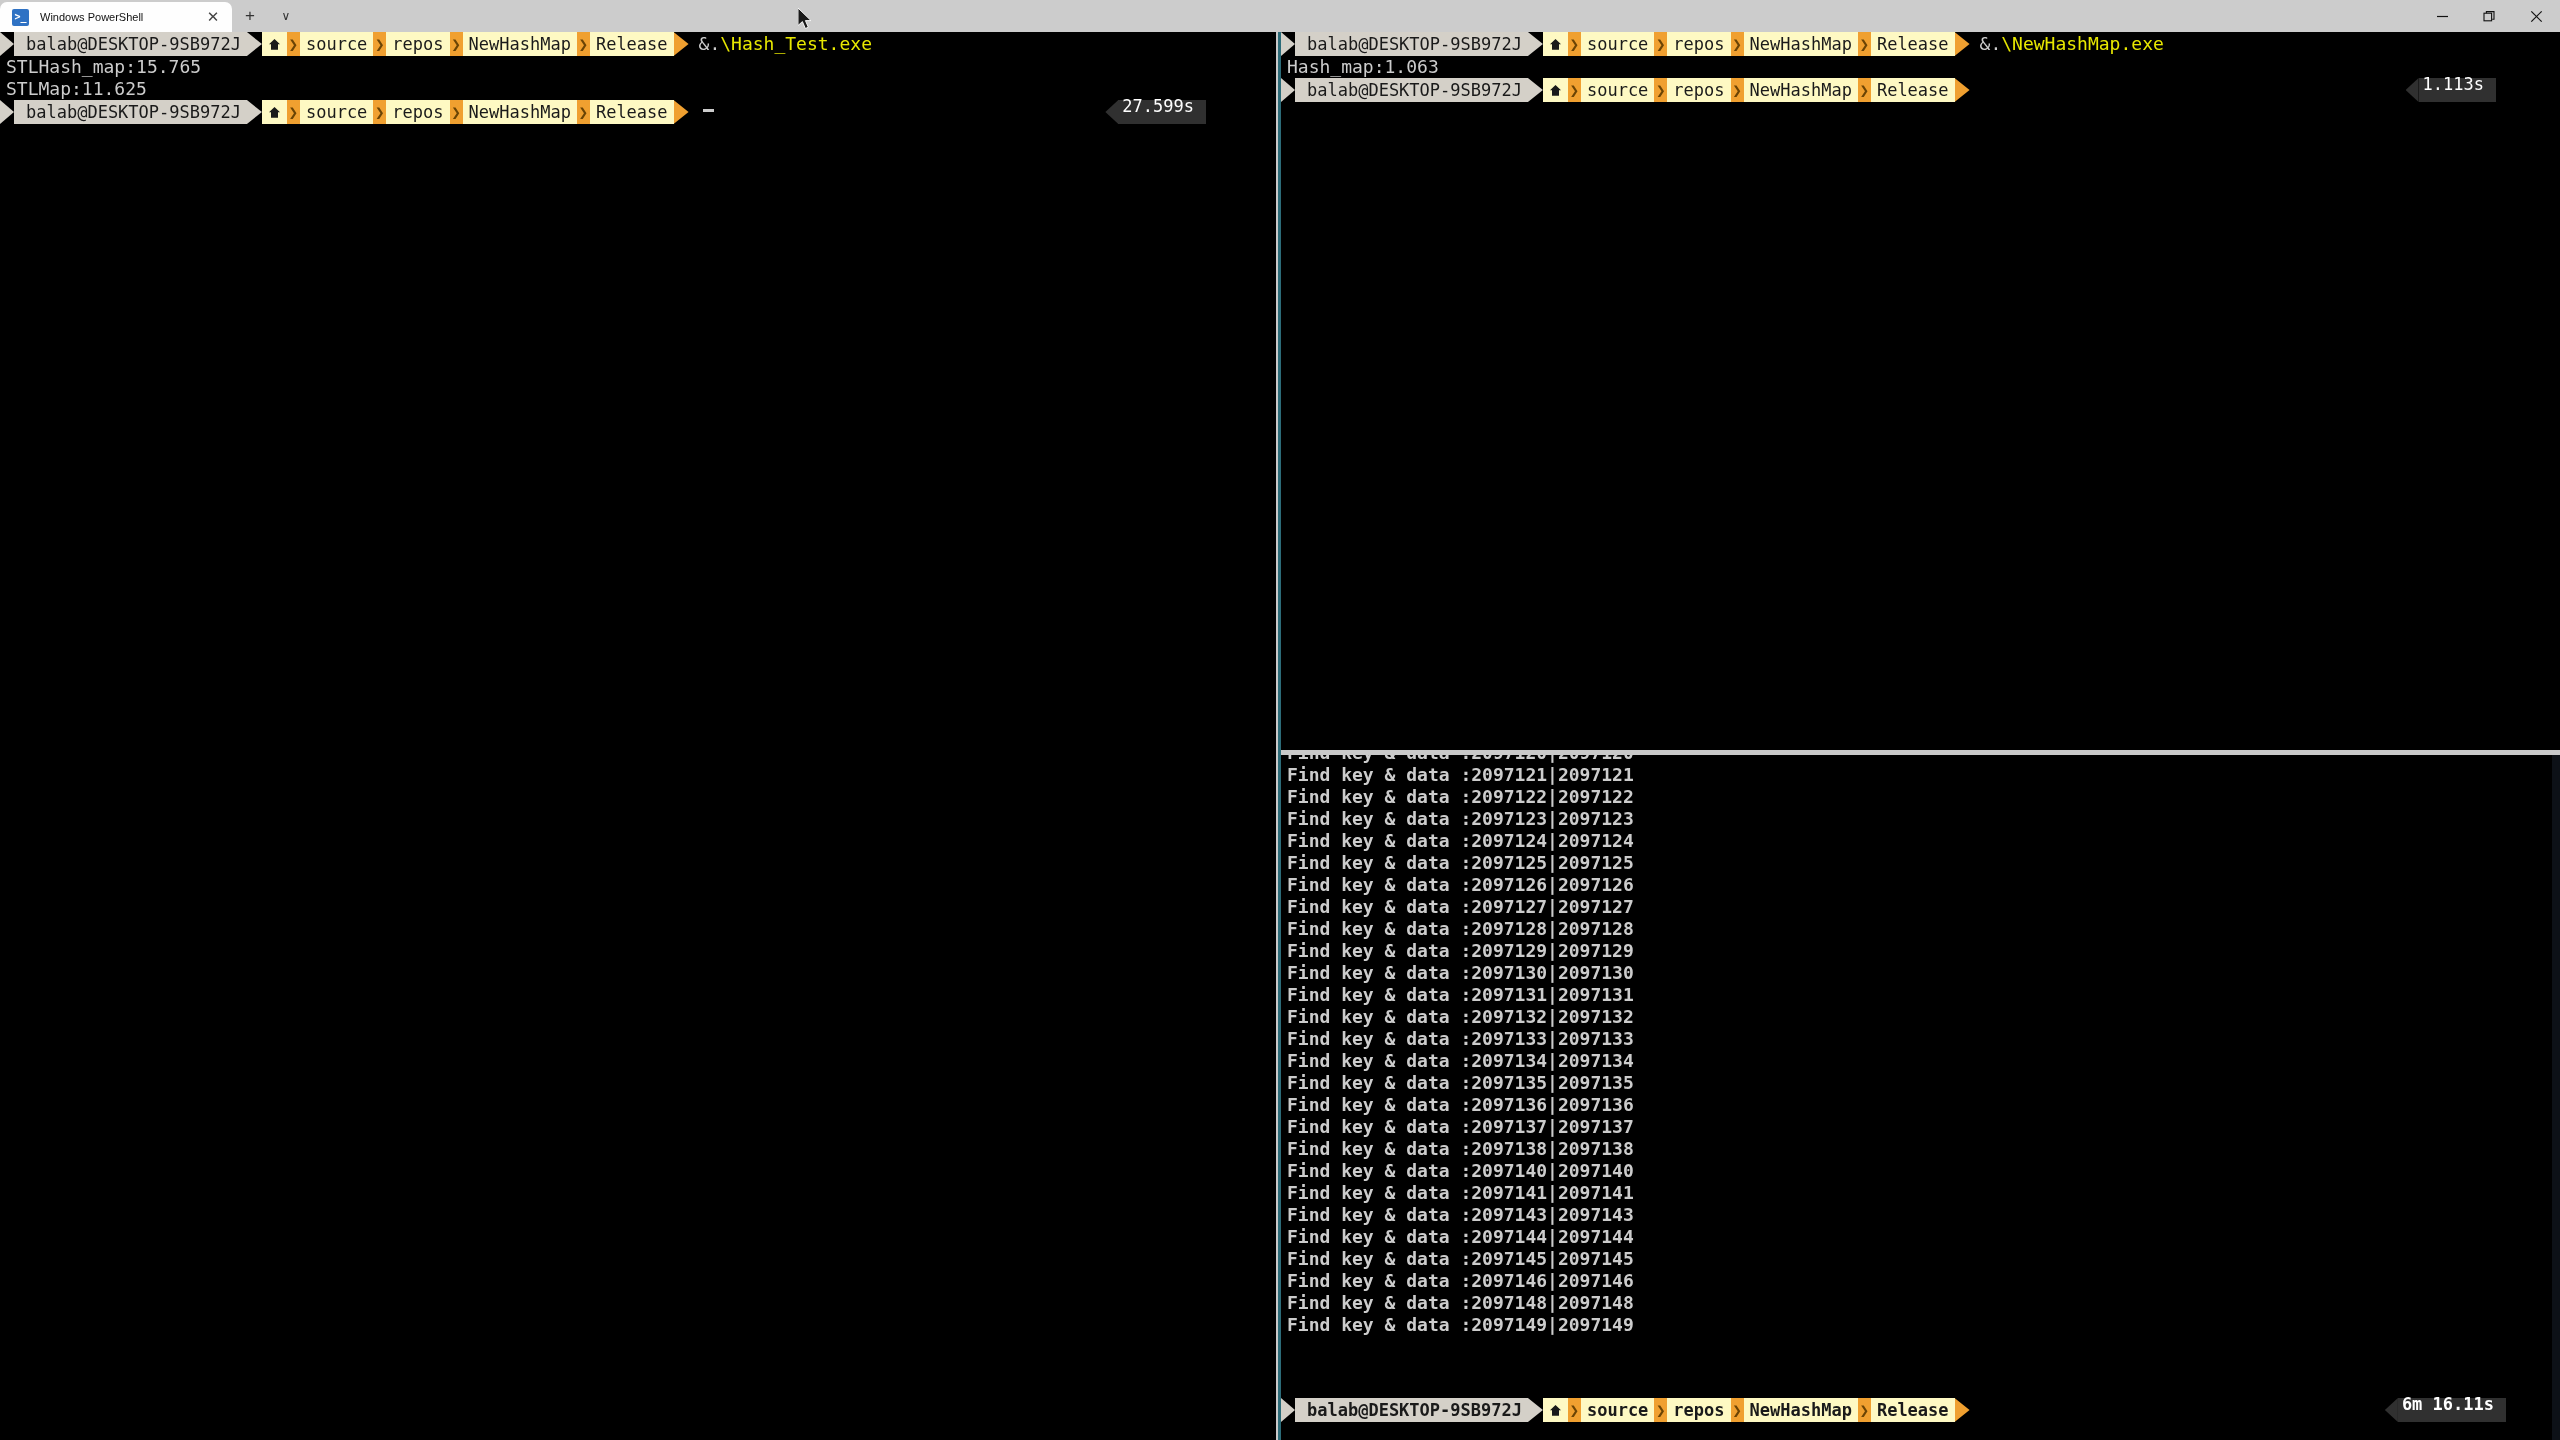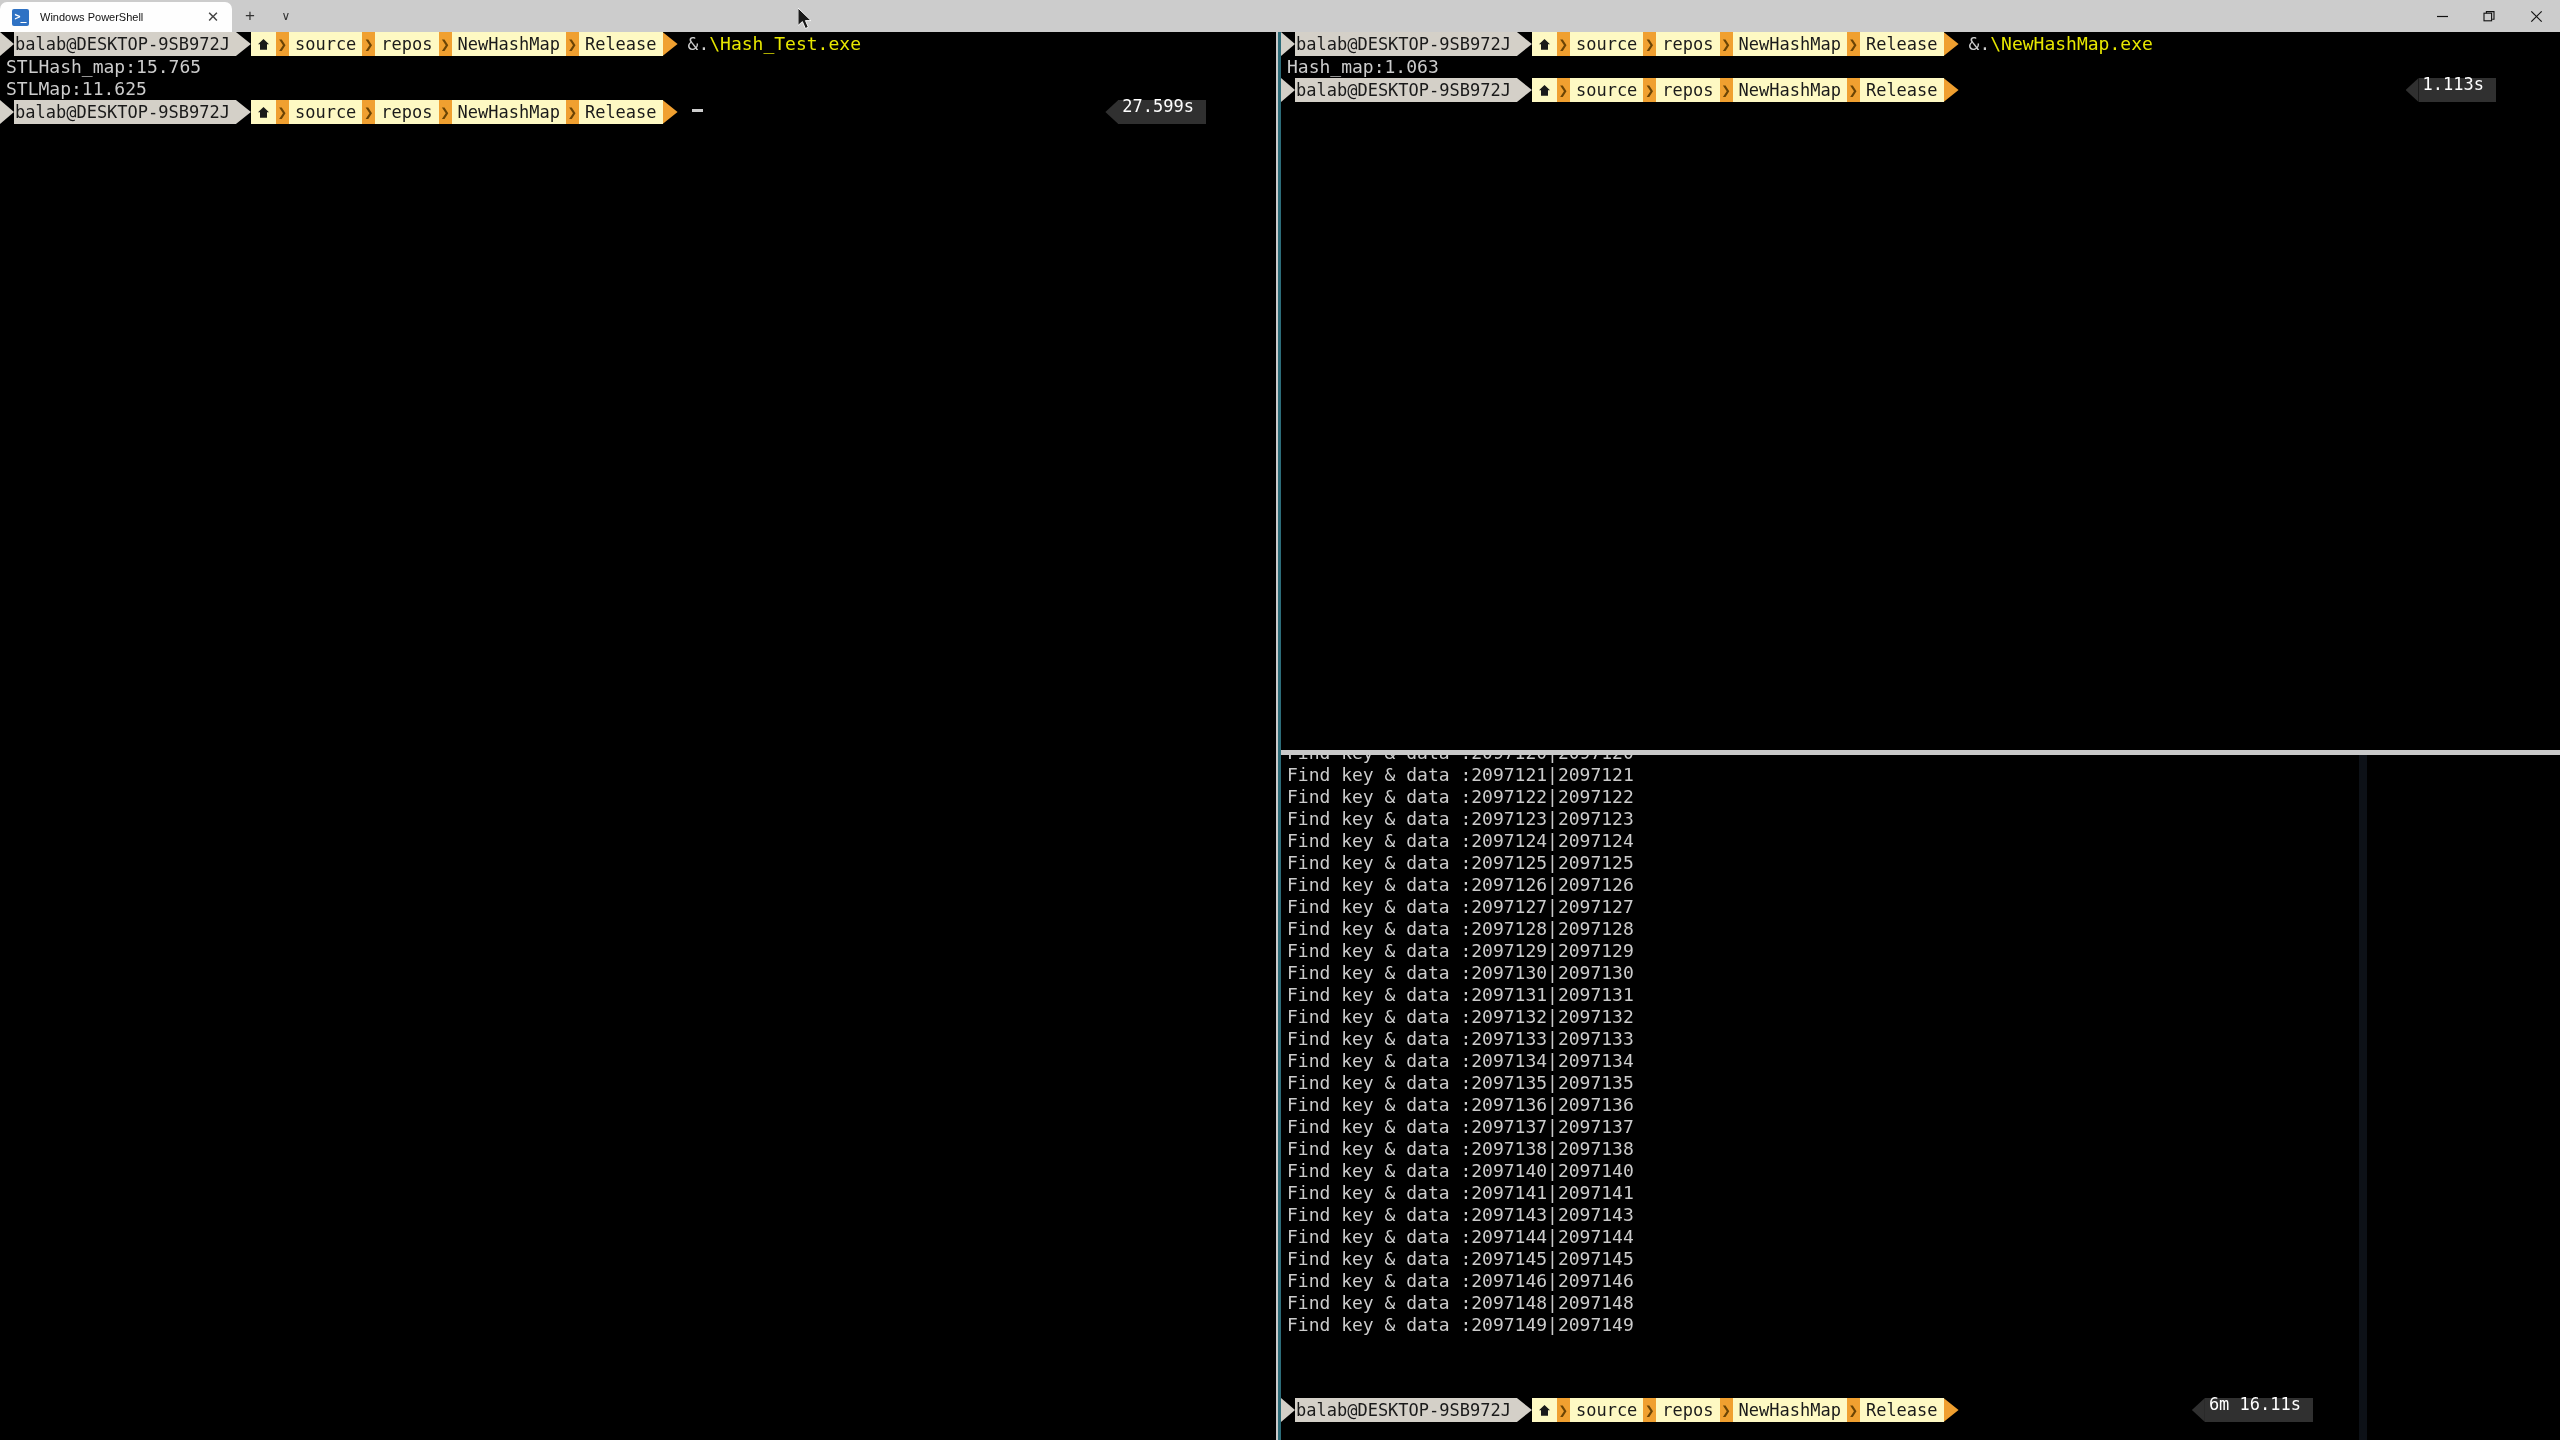--- a/index.html
+++ b/index.html
@@ -57,21 +57,21 @@
     background: #000;
   }
   .pane { position: absolute; background: #000; overflow: hidden; }
 
   #pane-left   { left: 0;    top: 0;   width: 1276px; height: 1408px; }
   .vdiv-plain  { position: absolute; left: 1276px; top: 0; width: 2px; height: 1408px; background: #c9c9c9; }
   .vdiv-active { position: absolute; left: 1278px; top: 0; width: 3px; height: 1408px; background: #2c6b78; }
 
   #pane-rtop   { left: 1281px; top: 0;   width: 1279px; height: 718px; }
   .hdiv        { position: absolute; left: 1281px; top: 718px; width: 1279px; height: 5px; background: #c9c9c9; }
-  #pane-rbot   { left: 1281px; top: 723px; width: 1086px; height: 685px; }
+  #pane-rbot   { left: 1281px; top: 723px; width: 1279px; height: 685px; font-weight: bold; }
 
   .scrollbar {
     position: absolute; right: 0; top: 0; width: 8px; height: 685px;
     background: #0d1117;
   }
 
   .lines { position: absolute; left: 0; top: 0; width: 100%; }
   .ln {
     height: 22px; line-height: 22px; white-space: pre;
     font-size: 18px; color: #cccccc; padding-left: 6px;
@@ -81,21 +81,21 @@
 
   
   .promptrow { height: 24px; position: relative; display: flex; align-items: center; }
   .pl { display: flex; align-items: stretch; height: 24px; }
   .seg {
     display: flex; align-items: center; height: 24px;
     font-size: 17px; line-height: 24px; color: #1a1a1a;
     font-family: "DejaVu Sans Mono", "Liberation Mono", monospace;
     padding: 0 6px; position: relative; white-space: nowrap;
   }
-  .seg.user { background: #d4d0c8; padding-left: 1px; }
+  .seg.user { background: #d4d0c8; padding-left: 12px; }
   .seg.path { background: #fef9c3; }
   
   .notch {
     width: 14px; background: #d4d0c8; position: relative;
     clip-path: polygon(0 0, 100% 50%, 0 100%);
   }
   
   .sep-solid {
     width: 15px; position: relative; background: transparent;
   }

